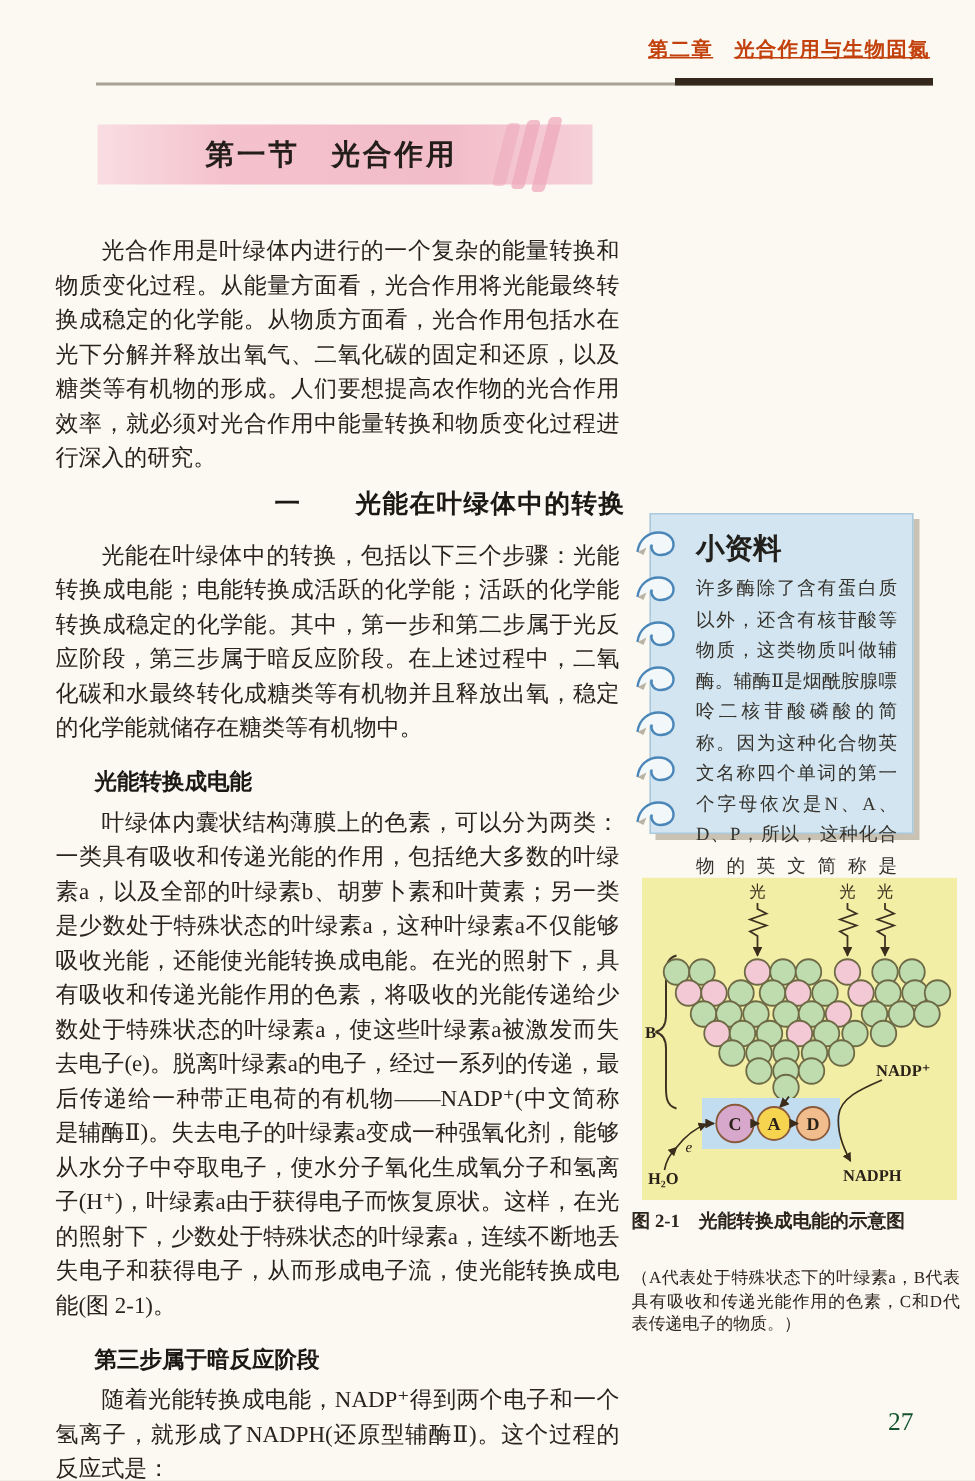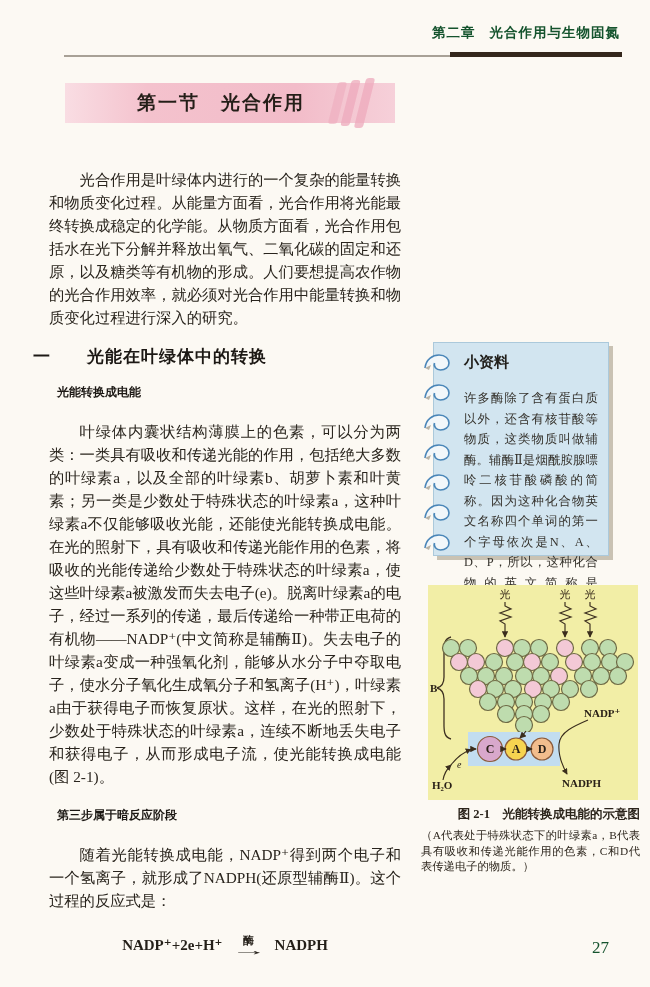--- a/index.html
+++ b/index.html
@@ -1,59 +1,59 @@
 <!DOCTYPE html>
 <html><head>
 <meta charset="utf-8">
 <style>
   html,body{margin:0;padding:0;background:#e8e4dc;}
   .page{position:relative;width:650px;height:987px;background:#fcf9f3;overflow:hidden;
         font-family:"Liberation Serif","DejaVu Serif",serif;color:#29241d;}
   
   .running-head{position:absolute;top:24px;right:30px;font-family:"Liberation Sans","DejaVu Sans",sans-serif;
-        font-weight:bold;font-size:13.5px;color:#14532d;letter-spacing:1px;}
+        font-weight:bold;font-size:13.5px;color:#c2410c;letter-spacing:1px;text-decoration:underline;}
   .running-head .chap{margin-right:14px;}
   .head-rule-thin{position:absolute;top:55px;left:64px;width:558px;height:2px;background:#a8a196;}
   .head-rule-thick{position:absolute;top:52px;left:450px;width:172px;height:5px;background:#34271c;}
   
   .banner{position:absolute;top:83px;left:65px;width:330px;height:40px;
         background:linear-gradient(to right,#f9dde3,#f4c2cd 25%,#f2bcc9 70%,#f6d0d9);
         display:flex;align-items:center;}
   .banner-label{padding-left:72px;font-family:Liberation Serif, serif;
         font-weight:bold;font-size:19px;color:#241e18;letter-spacing:2px;}
   .brush{position:absolute;right:26px;top:-5px;height:50px;}
   .brush i{position:absolute;top:0;width:9px;height:50px;background:#eda9bc;opacity:.75;transform:skewX(-14deg);border-radius:3px;}
   .brush i.b1{right:0;}.brush i.b2{right:14px;height:46px;top:2px;}.brush i.b3{right:27px;height:42px;top:4px;opacity:.55;}
   
   .main-col{position:absolute;top:152px;left:33px;width:384px;font-size:15.3px;line-height:23px;
         text-align:justify;text-justify:inter-ideograph;}
-  .main-col p{margin:16px;text-indent:2em;}
-  .sec-head{margin:7px 0 8px 0;text-align:left;font-family:"Liberation Sans","DejaVu Sans",sans-serif;
+  .main-col p{margin:4px;text-indent:2em;}
+  .sec-head{margin:7px 0 8px 0;text-align:right;font-family:"Liberation Sans","DejaVu Sans",sans-serif;
         font-weight:bold;font-size:17px;color:#1c1814;letter-spacing:1px;}
   .sub-head{margin:13px 0 3px 0;font-family:"Liberation Sans","DejaVu Sans",sans-serif;
-        font-weight:bold;font-size:12px;color:#1c1814;text-indent:2em;}
+        font-weight:bold;font-size:15px;color:#1c1814;text-indent:2em;}
   .para-gap{margin-top:12px !important;}
   
   .formula{margin:4px 0 2px 0;height:34px;display:flex;align-items:center;justify-content:center;
         font-weight:bold;font-size:15px;color:#241f18;}
   .rx-arrow{display:inline-flex;flex-direction:column;align-items:center;width:44px;margin:0 4px;line-height:1;}
   .rx-arrow .enz{font-size:11px;}
   .rx-arrow .ar{display:inline-block;transform:scaleX(2.6);font-size:14px;line-height:10px;}
   
   .note-box{position:absolute;top:342px;left:433px;width:176px;height:214px;background:#d2e5f0;
         border:1px solid #abc9db;box-shadow:4px 4px 0 #c9c2b3;box-sizing:border-box;
         padding:10px 10px 8px 30px;}
-  .note-title{font-family:"Liberation Sans","DejaVu Sans",sans-serif;font-weight:bold;font-size:15px;color:#22201c;margin-bottom:16px;}
+  .note-title{font-family:"Liberation Sans","DejaVu Sans",sans-serif;font-weight:bold;font-size:19px;color:#22201c;margin-bottom:3px;}
   .note-body{font-size:12.4px;line-height:20.5px;color:#35322c;text-align:justify;}
   .ring-rail{position:absolute;top:352px;left:424px;width:32px;height:200px;}
   .ring-rail .ring{position:absolute;left:0;width:30px;height:22px;}
   
   .figure{position:absolute;top:585px;left:428px;width:210px;height:215px;}
   .fig-caption{position:absolute;top:806px;left:421px;width:219px;color:#2c251c;}
-  .fig-cap-title{text-align:right;font-weight:bold;font-size:12.5px;margin-bottom:5px;}
+  .fig-cap-title{text-align:left;font-weight:bold;font-size:12.5px;margin-bottom:22px;}
   .fig-cap-note{font-size:11.3px;line-height:15.5px;font-weight:400;text-align:justify;}
   .page-num{position:absolute;top:938px;left:592px;font-size:17px;color:#14532d;}
   svg text{font-family:"Liberation Serif","DejaVu Serif",serif;}
 </style>
 </head>
 <body>
 
 <div class="page">
 
   <div class="running-head">
@@ -67,20 +67,21 @@
     <span class="brush">
         <i class="b1"></i>
         <i class="b2"></i>
         <i class="b3"></i>
       </span>
   </div>
 
   <div class="main-col">
     <p>光合作用是叶绿体内进行的一个复杂的能量转换和物质变化过程。从能量方面看，光合作用将光能最终转换成稳定的化学能。从物质方面看，光合作用包括水在光下分解并释放出氧气、二氧化碳的固定和还原，以及糖类等有机物的形成。人们要想提高农作物的光合作用效率，就必须对光合作用中能量转换和物质变化过程进行深入的研究。</p>
     <div class="sec-head">一　　光能在叶绿体中的转换</div>
+    <p class="para-gap">光能在叶绿体中的转换，包括以下三个步骤：光能转换成电能；电能转换成活跃的化学能；活跃的化学能转换成稳定的化学能。其中，第一步和第二步属于光反应阶段，第三步属于暗反应阶段。在上述过程中，二氧化碳和水最终转化成糖类等有机物并且释放出氧，稳定的化学能就储存在糖类等有机物中。</p>
     <div class="sub-head">光能转换成电能</div>
     <p>叶绿体内囊状结构薄膜上的色素，可以分为两类：一类具有吸收和传递光能的作用，包括绝大多数的叶绿素a，以及全部的叶绿素b、胡萝卜素和叶黄素；另一类是少数处于特殊状态的叶绿素a，这种叶绿素a不仅能够吸收光能，还能使光能转换成电能。在光的照射下，具有吸收和传递光能作用的色素，将吸收的光能传递给少数处于特殊状态的叶绿素a，使这些叶绿素a被激发而失去电子(e)。脱离叶绿素a的电子，经过一系列的传递，最后传递给一种带正电荷的有机物——NADP⁺(中文简称是辅酶Ⅱ)。失去电子的叶绿素a变成一种强氧化剂，能够从水分子中夺取电子，使水分子氧化生成氧分子和氢离子(H⁺)，叶绿素a由于获得电子而恢复原状。这样，在光的照射下，少数处于特殊状态的叶绿素a，连续不断地丢失电子和获得电子，从而形成电子流，使光能转换成电能(图 2-1)。</p>
     <div class="sub-head">第三步属于暗反应阶段</div>
     <p>随着光能转换成电能，NADP⁺得到两个电子和一个氢离子，就形成了NADPH(还原型辅酶Ⅱ)。这个过程的反应式是：</p>
     <div class="formula">
       <span>NADP⁺+2e+H⁺</span>
       <span class="rx-arrow">
         <span class="enz">酶</span>
         <span class="ar">→</span>
       </span>

